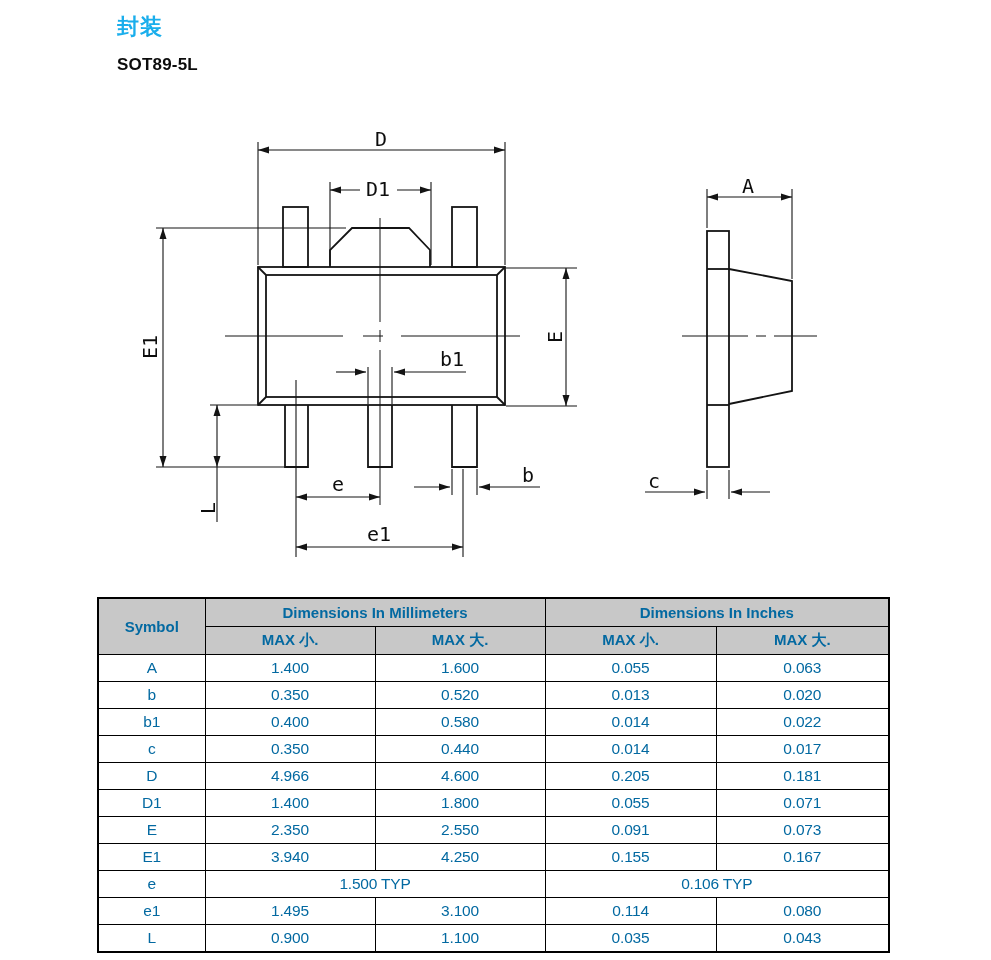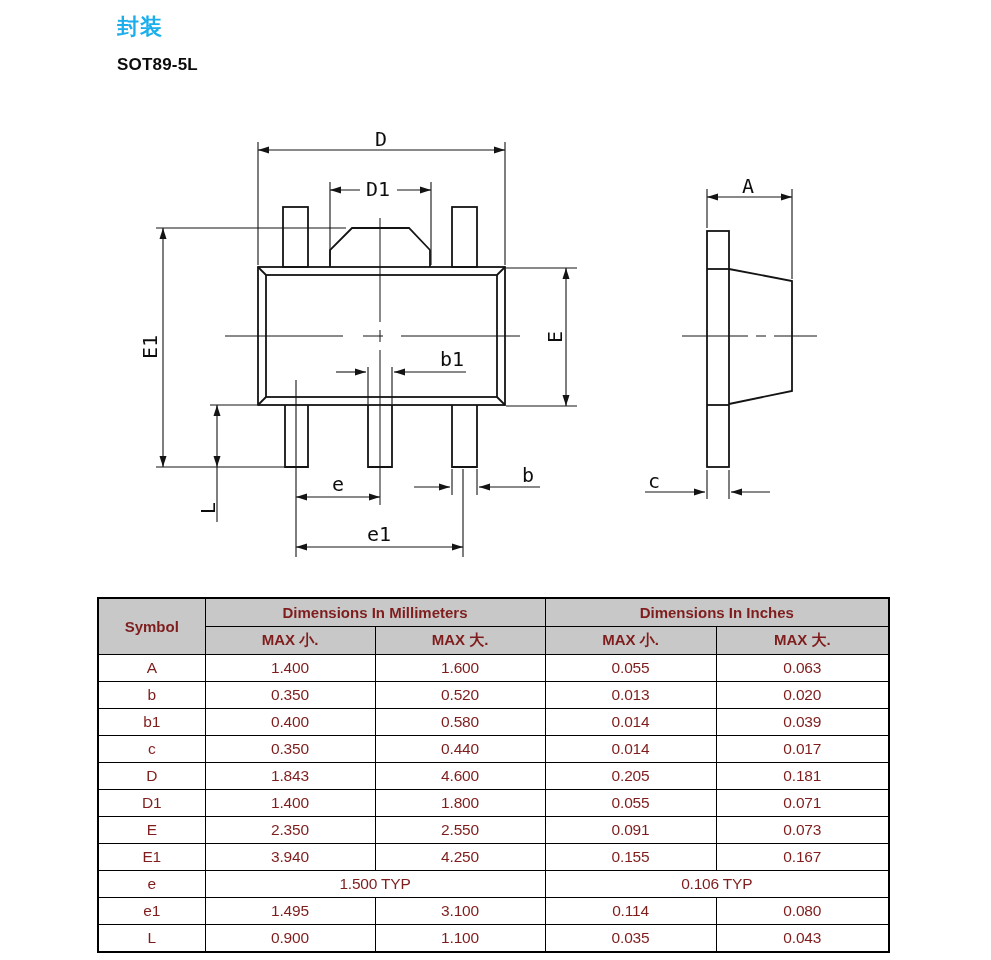--- a/index.html
+++ b/index.html
@@ -23,21 +23,21 @@
   .cl{stroke:#141414;stroke-width:1;fill:none;}
   .lblbg{fill:#ffffff;stroke:none;}
   text.dim-label{
     font-family:"DejaVu Sans Mono","Liberation Mono",monospace;
     font-size:20px;fill:#0d0d0d;
   }
   table.dims{
     position:absolute;left:97px;top:597px;width:791px;
     border-collapse:collapse;table-layout:fixed;
     border:2px solid #000;
-    font-size:15.5px;color:#7f1d1d;letter-spacing:-0.2px;
+    font-size:15.5px;color:#0369a1;letter-spacing:-0.2px;
   }
   table.dims th,table.dims td{
     border:1px solid #000;text-align:center;vertical-align:middle;
     padding:0;height:26px;white-space:nowrap;overflow:hidden;
   }
   table.dims thead th{
     background:#c8c8c8;font-weight:bold;height:27px;font-size:15px;letter-spacing:0;
   }
   .watermark{
     position:absolute;left:874px;top:925px;z-index:5;
@@ -198,32 +198,32 @@
           <td>0.350</td>
           <td>0.520</td>
           <td>0.013</td>
           <td>0.020</td>
         </tr>
         <tr>
           <td>b1</td>
           <td>0.400</td>
           <td>0.580</td>
           <td>0.014</td>
-          <td>0.039</td>
+          <td>0.022</td>
         </tr>
         <tr>
           <td>c</td>
           <td>0.350</td>
           <td>0.440</td>
           <td>0.014</td>
           <td>0.017</td>
         </tr>
         <tr>
           <td>D</td>
-          <td>1.843</td>
+          <td>4.966</td>
           <td>4.600</td>
           <td>0.205</td>
           <td>0.181</td>
         </tr>
         <tr>
           <td>D1</td>
           <td>1.400</td>
           <td>1.800</td>
           <td>0.055</td>
           <td>0.071</td>

